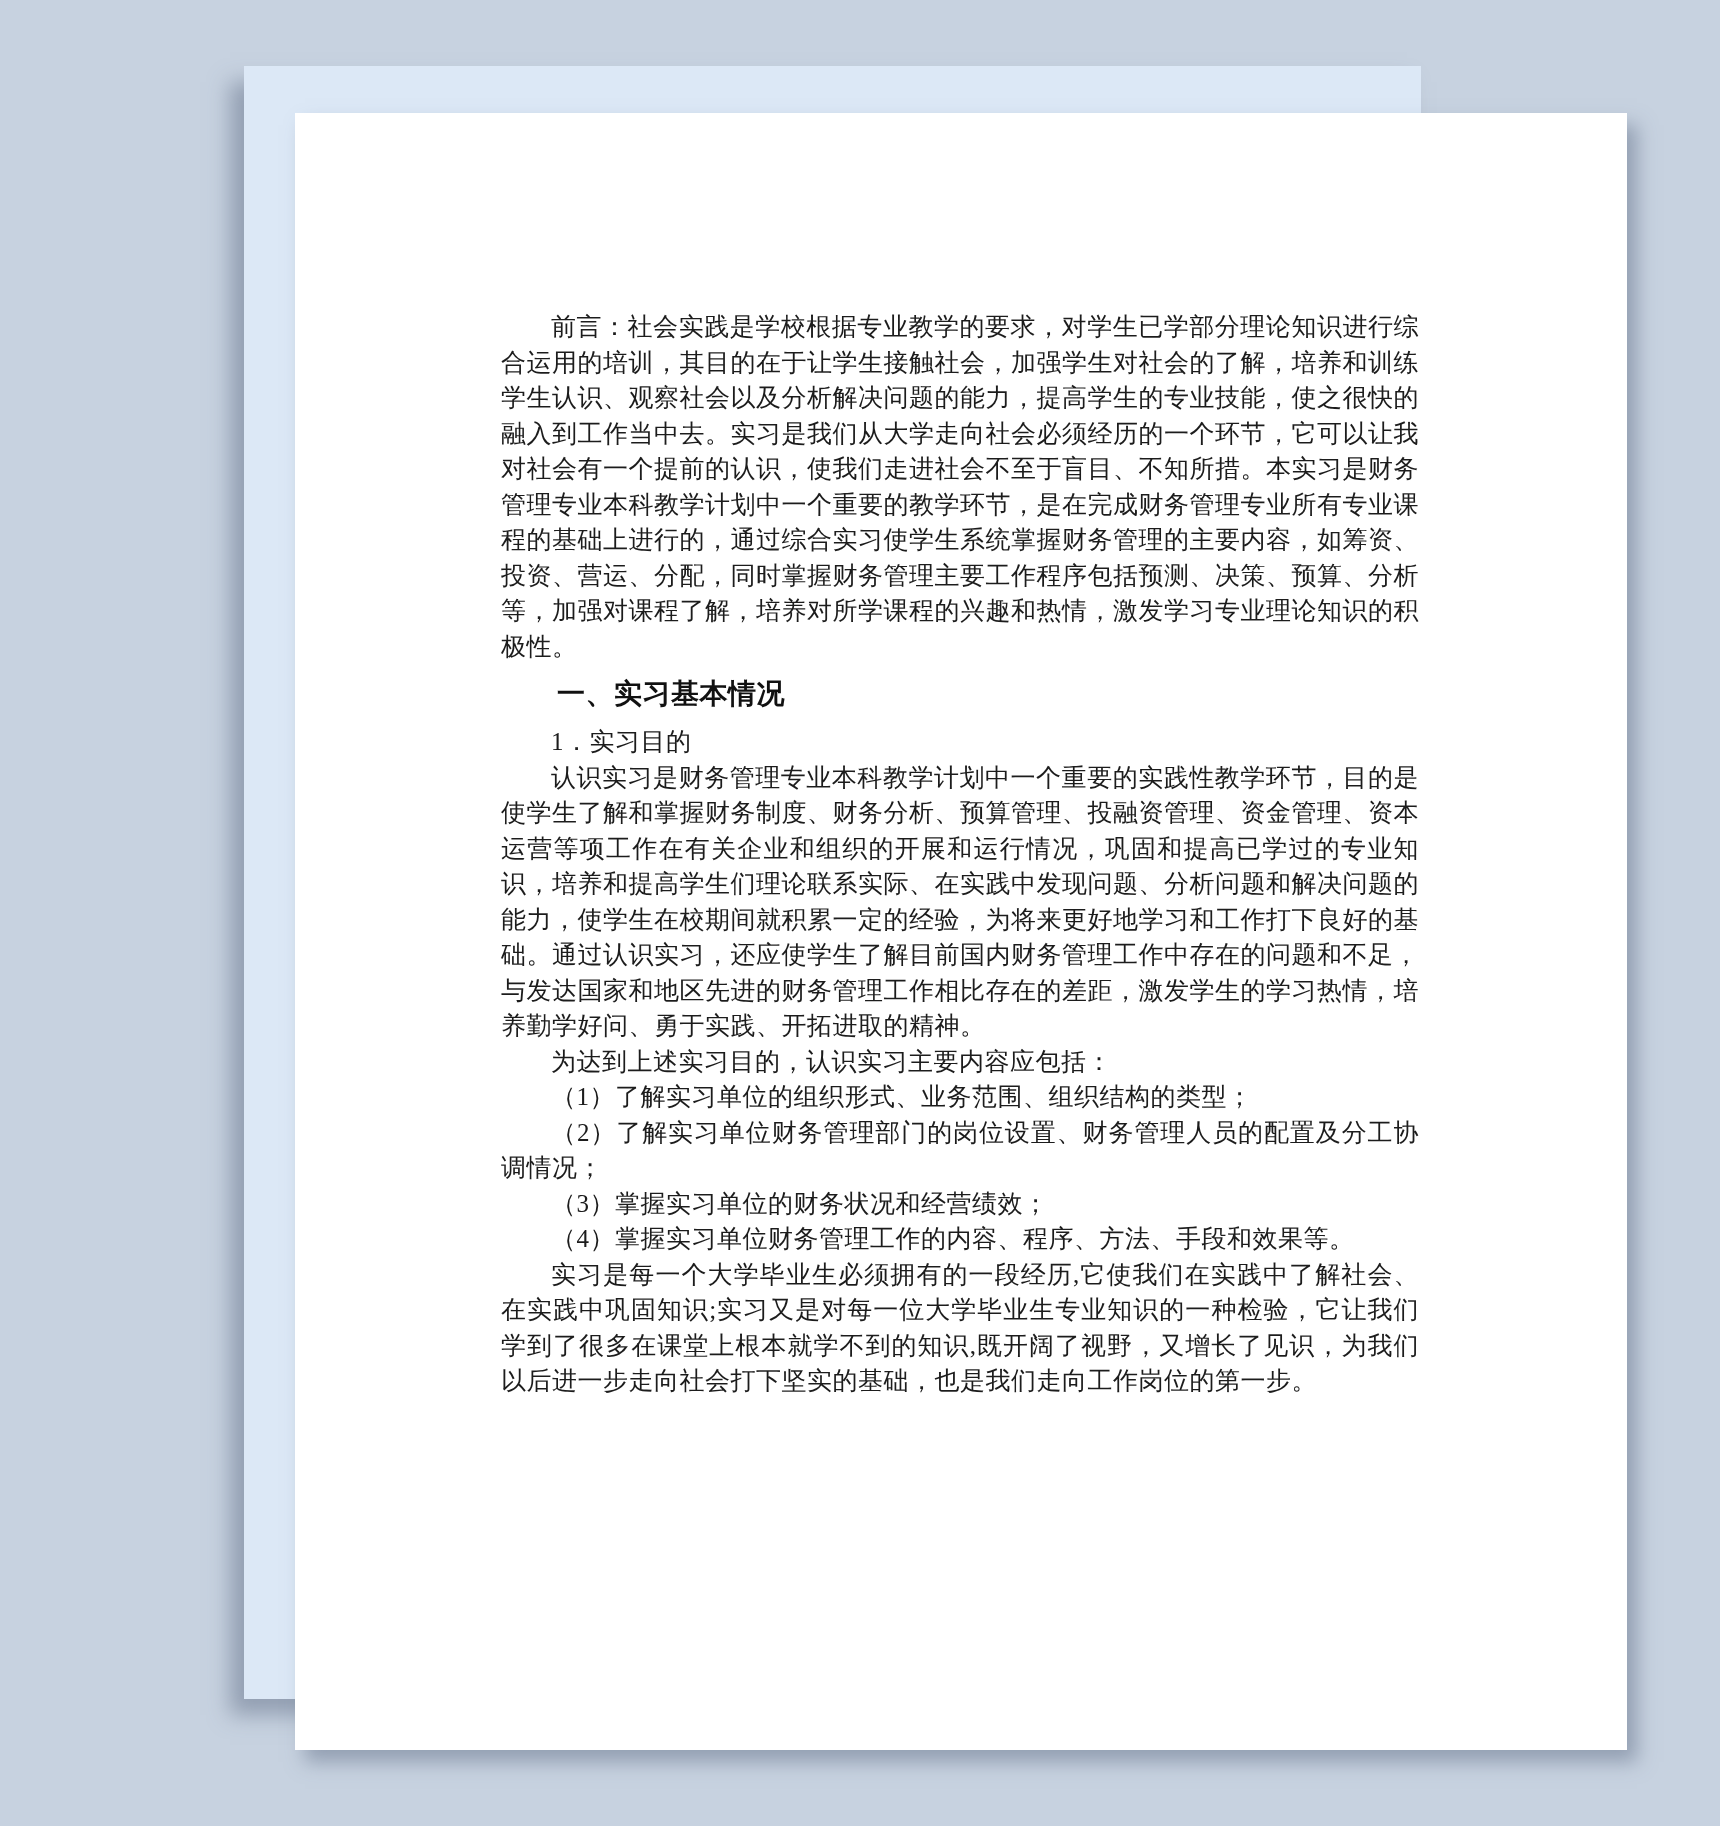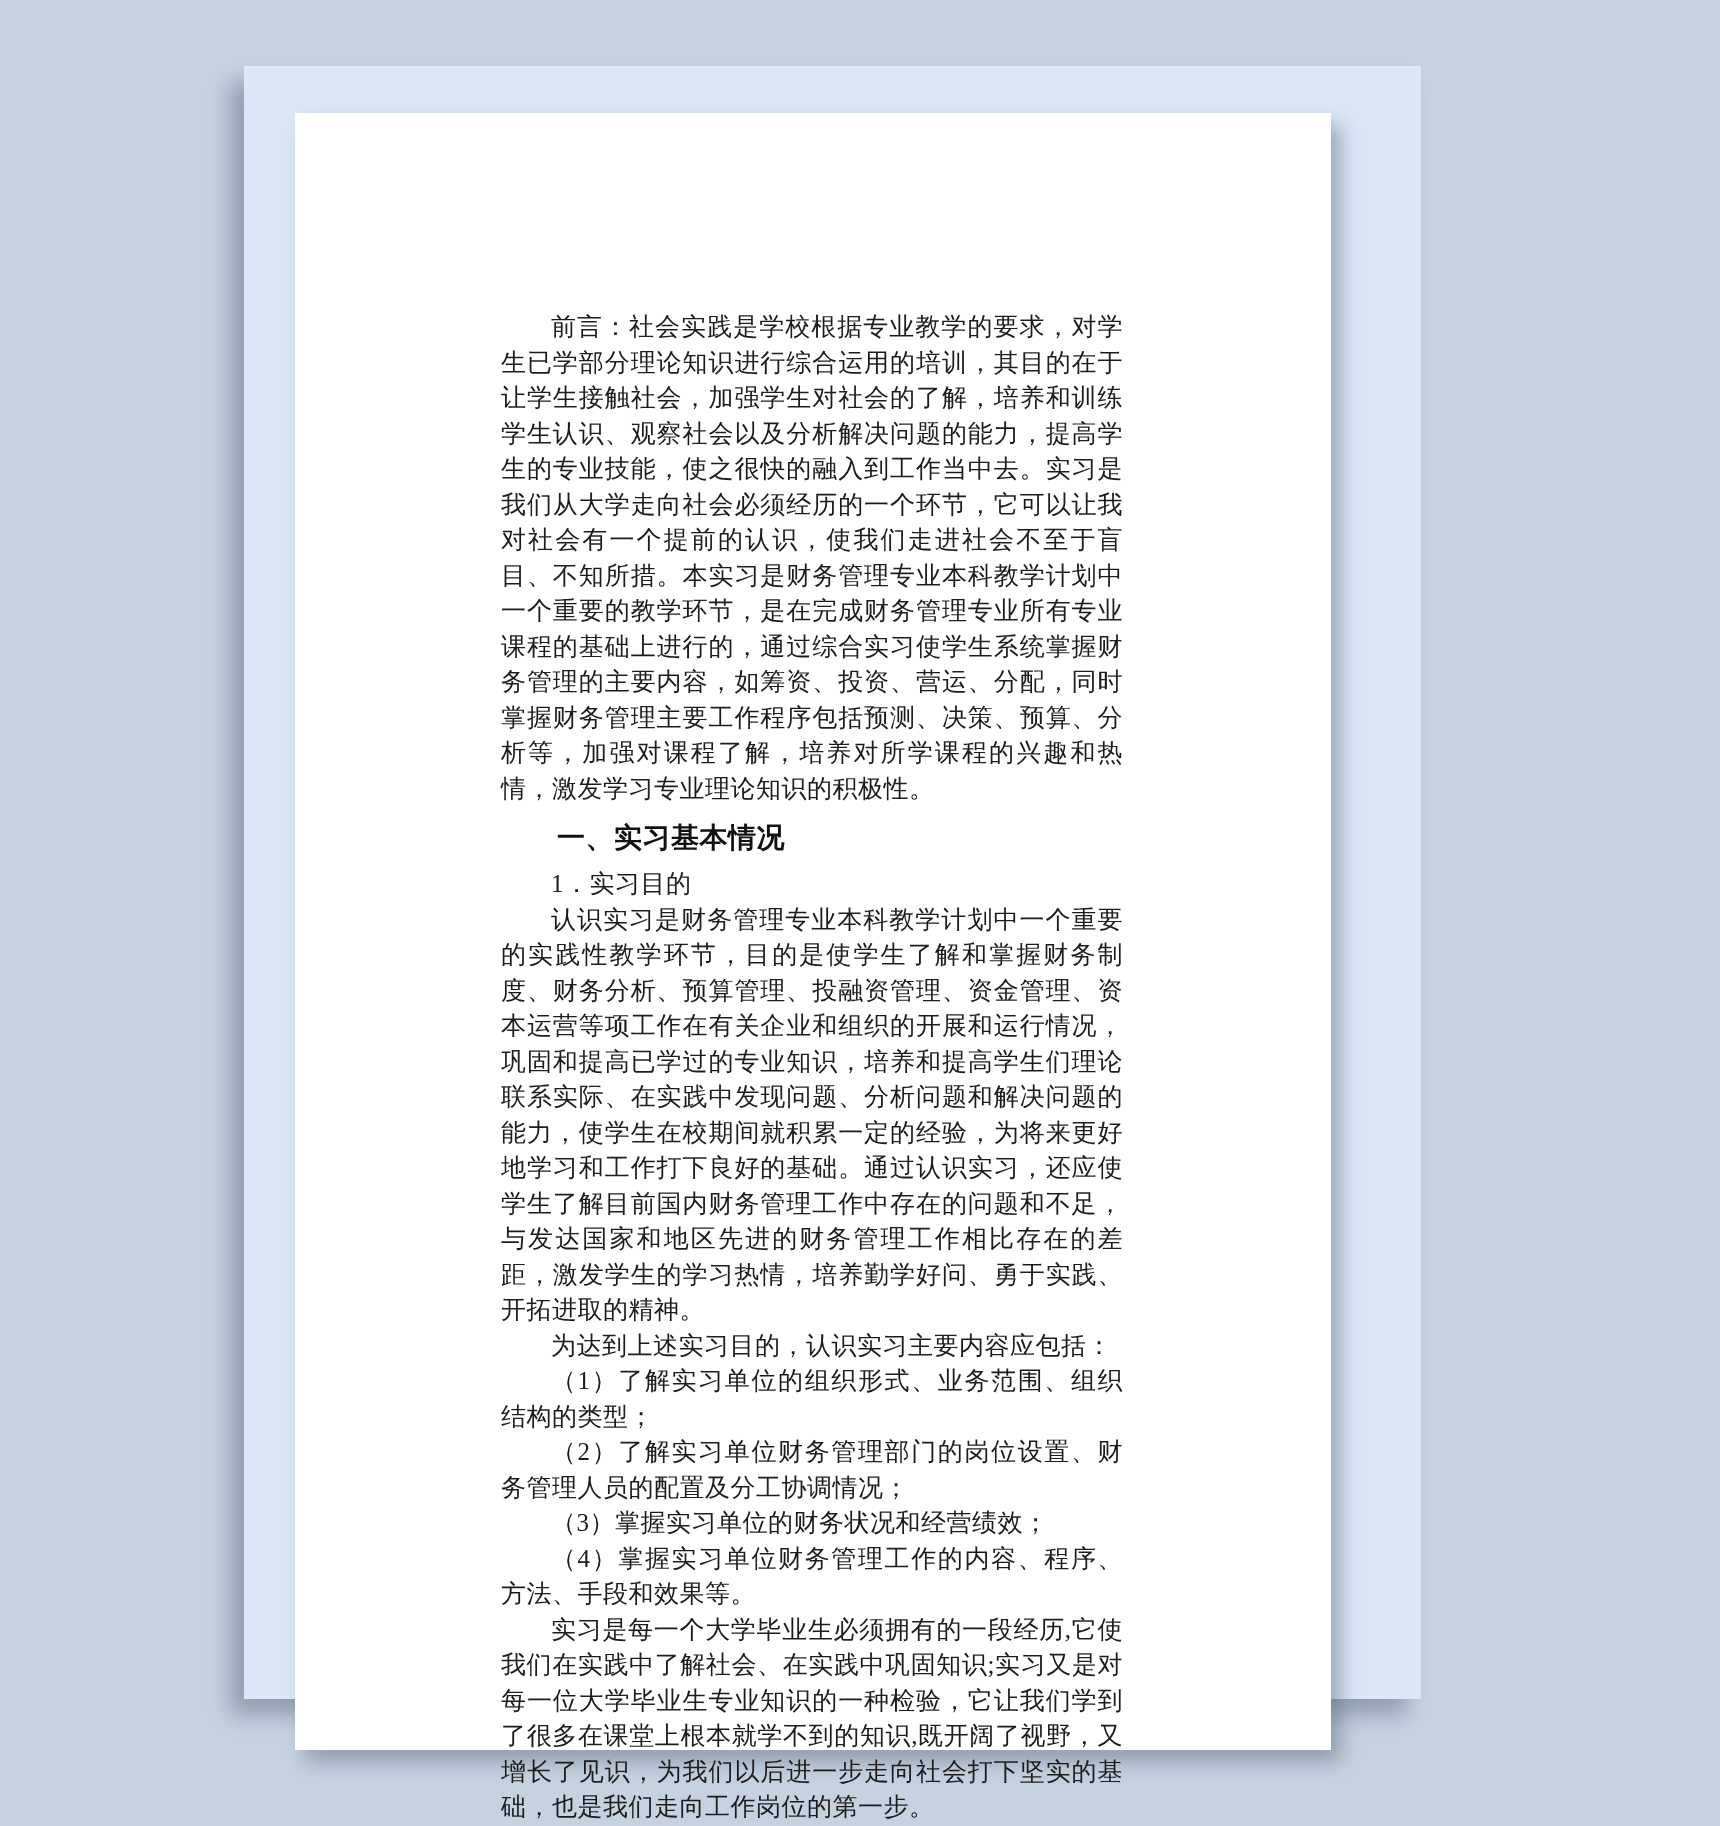--- a/index.html
+++ b/index.html
@@ -13,37 +13,37 @@
   .back-page {
     position:absolute;
     left:244px; top:66px;
     width:1177px; height:1633px;
     background:#dce8f6;
     box-shadow:-14px 16px 20px rgba(96,110,134,0.50);
   }
   .front-page {
     position:absolute;
     left:295px; top:113px;
-    width:1036px; height:1637px;
+    width:1332px; height:1637px;
     background:#ffffff;
     box-shadow:10px 12px 18px rgba(96,110,134,0.50);
     box-sizing:border-box;
     padding:196px 208px 0 206px;
   }
   .para {
     font-size:25px;
     line-height:35.5px;
     color:#1c1c1c;
     text-align:justify;
     text-indent:2em;
     margin:0;
     letter-spacing:0.5px;
   }
   .heading {
-    font-family:Liberation Sans, sans-serif;
+    font-family:Liberation Mono, monospace;
     font-weight:bold;
     font-size:28px;
     line-height:44px;
     color:#111111;
     text-indent:2em;
     text-align:left;
     margin:10px 0 6px 0;
     letter-spacing:0.5px;
   }
 </style>

